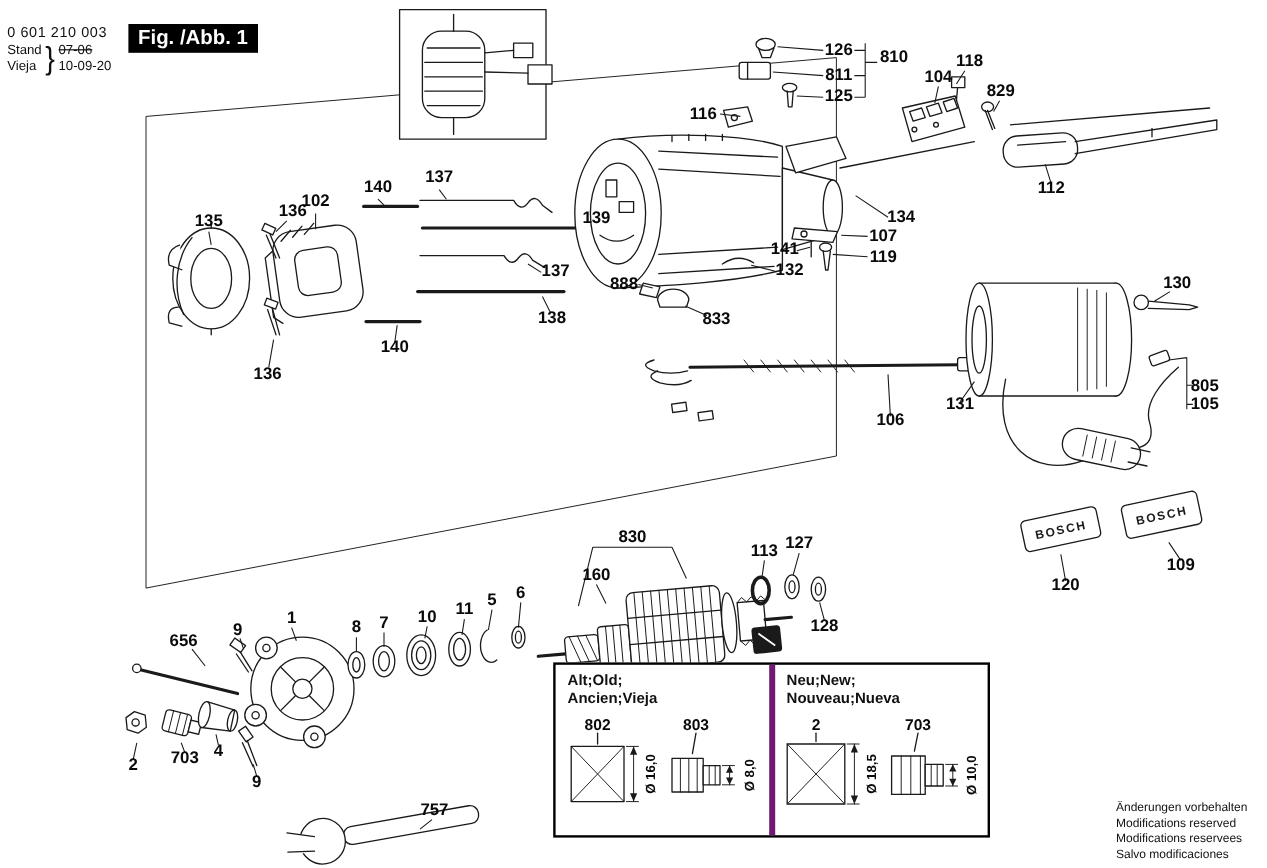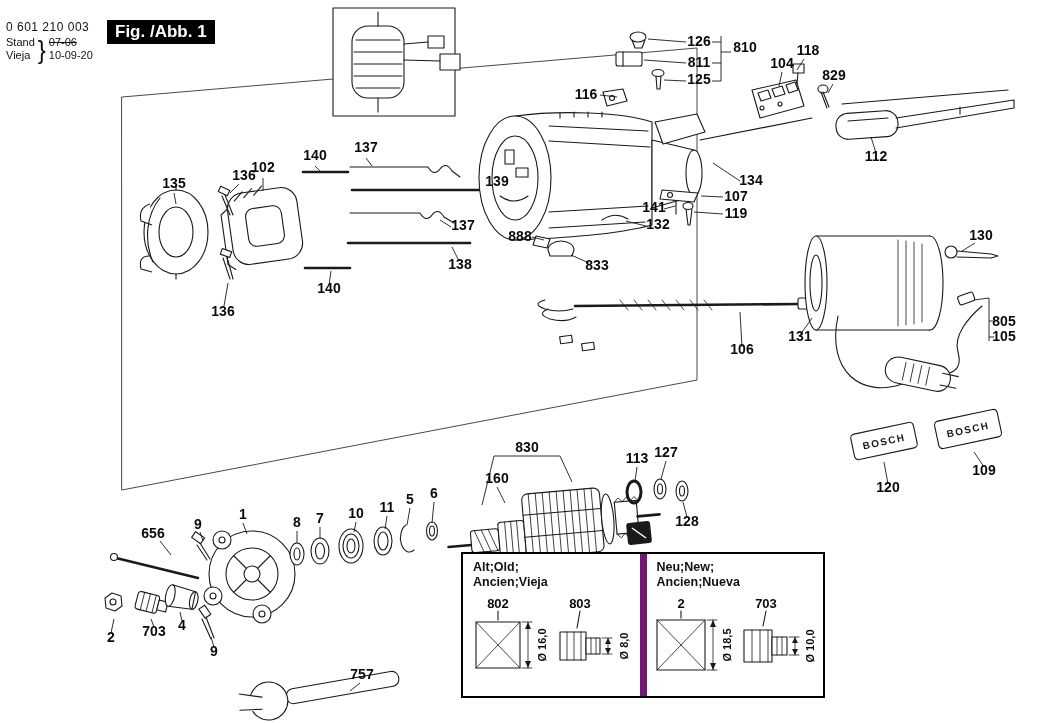--- a/index.html
+++ b/index.html
@@ -16,21 +16,21 @@
   .brand{font:bold 10px "Liberation Sans",sans-serif;letter-spacing:1.5px;text-anchor:middle;fill:#1a1a1a}
   .header{position:absolute;left:6px;top:20px}
   .pnum{font-size:12px;letter-spacing:.5px}
   .si{display:flex;margin-top:2px;font-size:11px}
   .si .col div{line-height:13px}
   .si .brace{font-size:24px;font-weight:300;margin:0 3px;transform:scaleY(1.1)}
   .strike{text-decoration:line-through}
   .figbox{position:absolute;left:107px;top:20px;background:#000;color:#fff;font-weight:bold;font-size:17px;padding:2px 8px}
   .inset{position:absolute;left:461px;top:552px;width:364px;height:146px;border:2px solid #000;display:flex;background:#fff}
   .panel{flex:1;position:relative}
-  .panel+.panel{border-left:7px solid #701a75}
+  .panel+.panel{border-left:5px solid #701a75}
   .panel-title{position:absolute;left:10px;top:6px;font-weight:bold;font-size:12.5px;line-height:1.2}
   .panel-art{position:absolute;left:1px;bottom:1px;width:176px;height:101px}
   .plabel{font:bold 13px "Liberation Sans",sans-serif;text-anchor:middle;fill:#0a0a0a}
   .dim{font:bold 11px "Liberation Sans",sans-serif;text-anchor:middle;fill:#0a0a0a}
   .footer{position:absolute;left:930px;top:667px;font-size:10px;line-height:1.3}
 </style>
 </head>
 <body>
 
 <div class="page">
@@ -365,21 +365,21 @@
         <path class="fw" d="M122,44 h14 v16 h-14 z"></path>
         <path class="ln thin" d="M127,44 v16 m5,-16 v16"></path>
         <path class="ln thin" d="M138,44 h10 M138,60 h10 M144,44 V60"></path>
         <path class="fd" d="M144,44 l-3,6 h6 z M144,60 l-3,-6 h6 z"></path>
         <text class="dim" transform="rotate(-90 160 52)" x="160" y="56">Ø 8,0</text>
       </svg>
     </div>
     <div class="panel">
       <div class="panel-title">
         <div>Neu;New;</div>
-        <div>Ancien;Nueva</div>
+        <div>Nouveau;Nueva</div>
       </div>
       <svg class="panel-art" viewBox="0 0 176 101">
         <text class="plabel" x="33" y="14">2</text>
         <line class="ln" x1="33" y1="17" x2="33" y2="24"></line>
         <rect class="ln" x="9" y="26" width="48" height="50"></rect>
         <path class="ln thin" d="M9,26 L57,76 M9,76 L57,26"></path>
         <path class="ln thin" d="M59,26 h10 M59,76 h10 M65,26 V76"></path>
         <path class="fd" d="M65,26 l-3,7 h6 z M65,76 l-3,-7 h6 z"></path>
         <text class="dim" transform="rotate(-90 79 51)" x="79" y="55">Ø 18,5</text>
         <text class="plabel" x="118" y="14">703</text>
@@ -388,14 +388,20 @@
         <path class="ln thin" d="M104,36 v32 m8,-32 v32 m8,-32 v32"></path>
         <path class="fw" d="M124,43 h15 v18 h-15 z"></path>
         <path class="ln thin" d="M129,43 v18 m5,-18 v18"></path>
         <path class="ln thin" d="M141,43 h10 M141,61 h10 M147,43 V61"></path>
         <path class="fd" d="M147,43 l-3,6 h6 z M147,61 l-3,-6 h6 z"></path>
         <text class="dim" transform="rotate(-90 162 52)" x="162" y="56">Ø 10,0</text>
       </svg>
     </div>
   </div>
 
+  <div class="footer">
+    <div>Änderungen vorbehalten</div>
+    <div>Modifications reserved</div>
+    <div>Modifications reservees</div>
+    <div>Salvo modificaciones</div>
+  </div>
 
 </div>
 
 </body></html>

